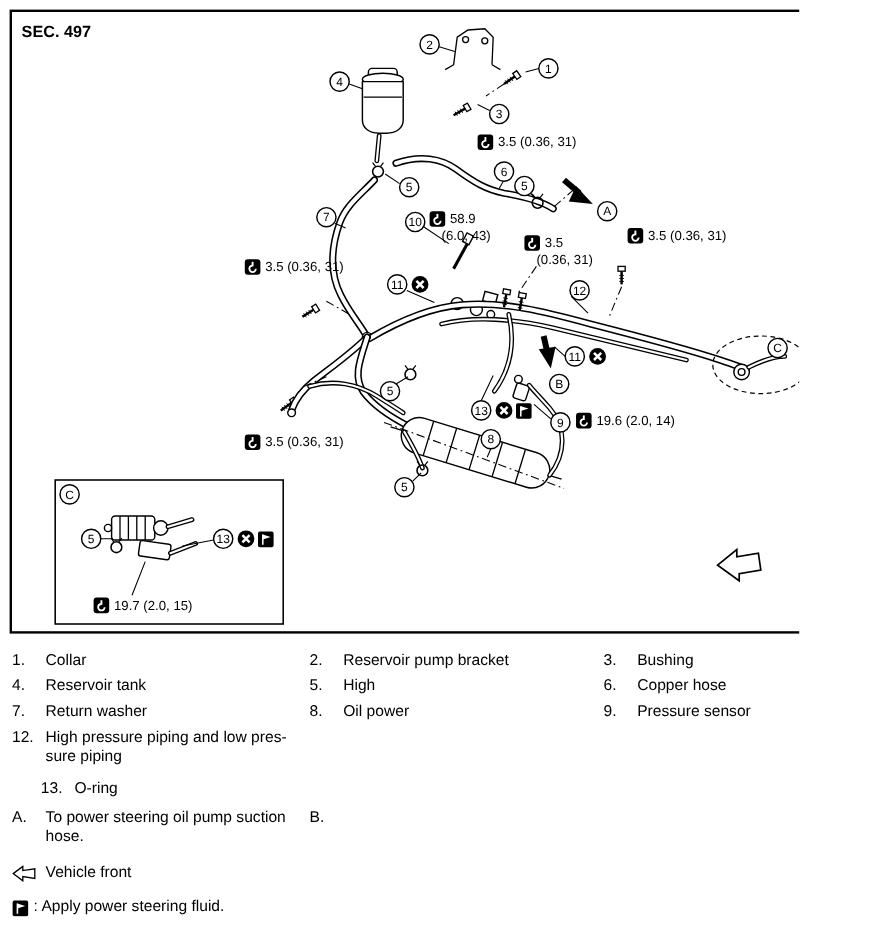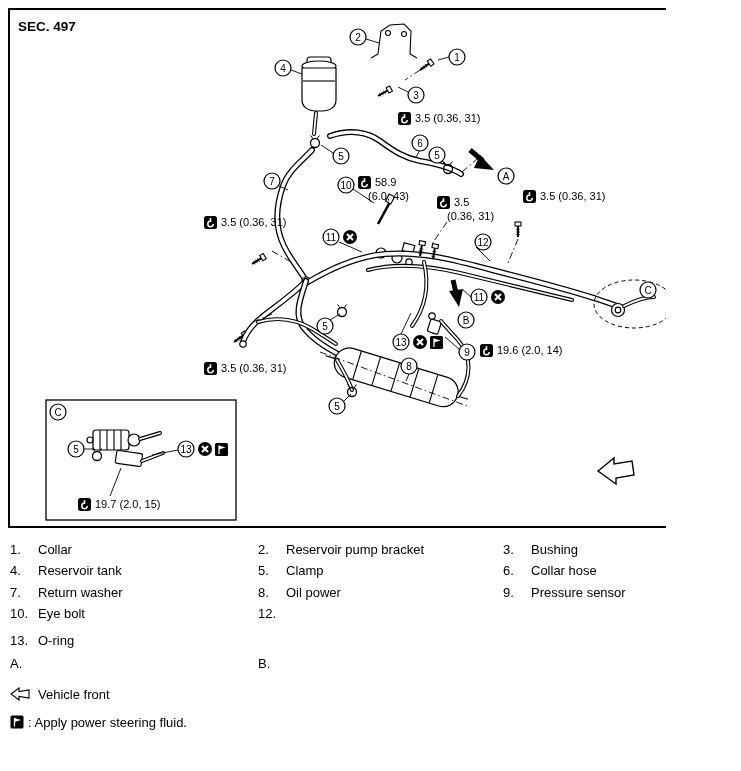--- a/index.html
+++ b/index.html
@@ -21,22 +21,22 @@
   .dash { fill:none; stroke:#000; stroke-width:0.9; stroke-dasharray:7 3 1.5 3; }
   .leader { fill:none; stroke:#000; stroke-width:0.9; }
   .callout circle { fill:#fff; stroke:#000; stroke-width:1.2; }
 
   .legend { position:absolute; left:10px; top:542px; width:724px; font-size:13px; line-height:1.25; }
   .lgrid { display:grid; grid-template-columns:248px 245px 228px; row-gap:5px; }
   .lgrid2 { display:grid; grid-template-columns:248px 245px; margin-top:7px; }
   .lcell { display:flex; align-items:flex-start; }
   .lnum { flex:0 0 28px; }
   .llabel { white-space:pre-line; }
-  .row13 { margin-top:11px; }
-  .note-row { display:flex; align-items:flex-start; gap:8px; margin-top:14px; }
+  .row13 { margin-top:11px;margin-left:24px; }
+  .note-row { display:flex; align-items:flex-end; gap:8px; margin-top:14px; }
   .note-row.fluid { margin-top:12px; gap:4px; }
 </style>
 </head>
 <body>
 
 <div class="page">
 
 <svg class="figure-svg" width="741" height="530" viewBox="0 0 741 530">
   <defs>
     <g id="torqueIcon">
@@ -339,55 +339,55 @@
     <div class="lcell">
           <span class="lnum">3.</span>
           <span class="llabel">Bushing</span>
         </div>
     <div class="lcell">
           <span class="lnum">4.</span>
           <span class="llabel">Reservoir tank</span>
         </div>
     <div class="lcell">
           <span class="lnum">5.</span>
-          <span class="llabel">Clamp</span>
+          <span class="llabel">High</span>
         </div>
     <div class="lcell">
           <span class="lnum">6.</span>
-          <span class="llabel">Collar hose</span>
+          <span class="llabel">Copper hose</span>
         </div>
     <div class="lcell">
           <span class="lnum">7.</span>
           <span class="llabel">Return washer</span>
         </div>
     <div class="lcell">
           <span class="lnum">8.</span>
           <span class="llabel">Oil power</span>
         </div>
     <div class="lcell">
           <span class="lnum">9.</span>
           <span class="llabel">Pressure sensor</span>
         </div>
     <div class="lcell">
-          <span class="lnum">10.</span>
-          <span class="llabel">Eye bolt</span>
-        </div>
-    <div class="lcell">
           <span class="lnum">12.</span>
+          <span class="llabel">High pressure piping and low pres-
+sure piping</span>
         </div>
   </div>
 
   <div class="lcell row13">
         <span class="lnum">13.</span>
         <span class="llabel">O-ring</span>
       </div>
 
   <div class="lgrid2">
     <div class="lcell">
           <span class="lnum">A.</span>
+          <span class="llabel">To power steering oil pump suction
+hose.</span>
         </div>
     <div class="lcell">
           <span class="lnum">B.</span>
         </div>
   </div>
 
   <div class="note-row">
     <svg width="20" height="14" viewBox="0 0 20 14">
       <polygon points="1,7 9,1 9,4.5 19,3 19,11 9,9.5 9,13" fill="#fff" stroke="#000" stroke-width="1.1"></polygon>
     </svg>

